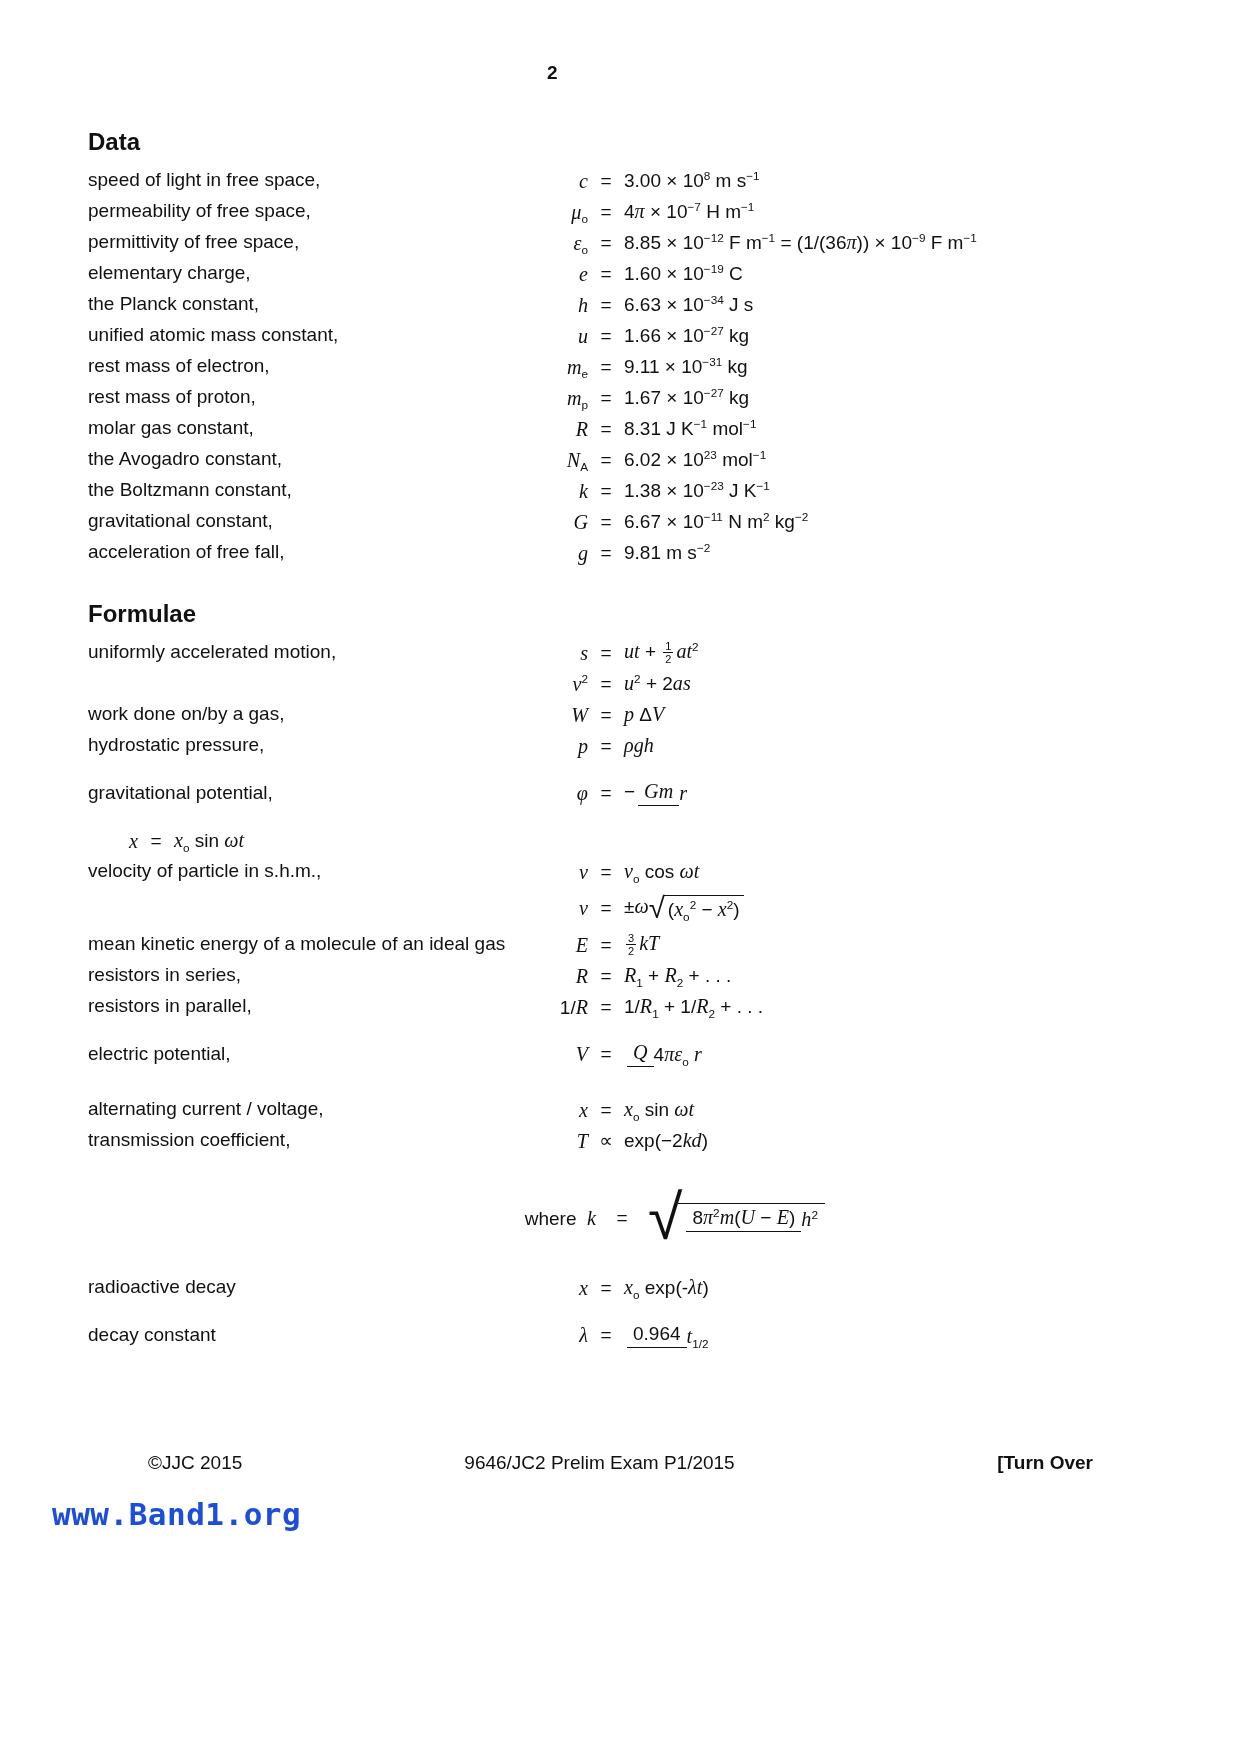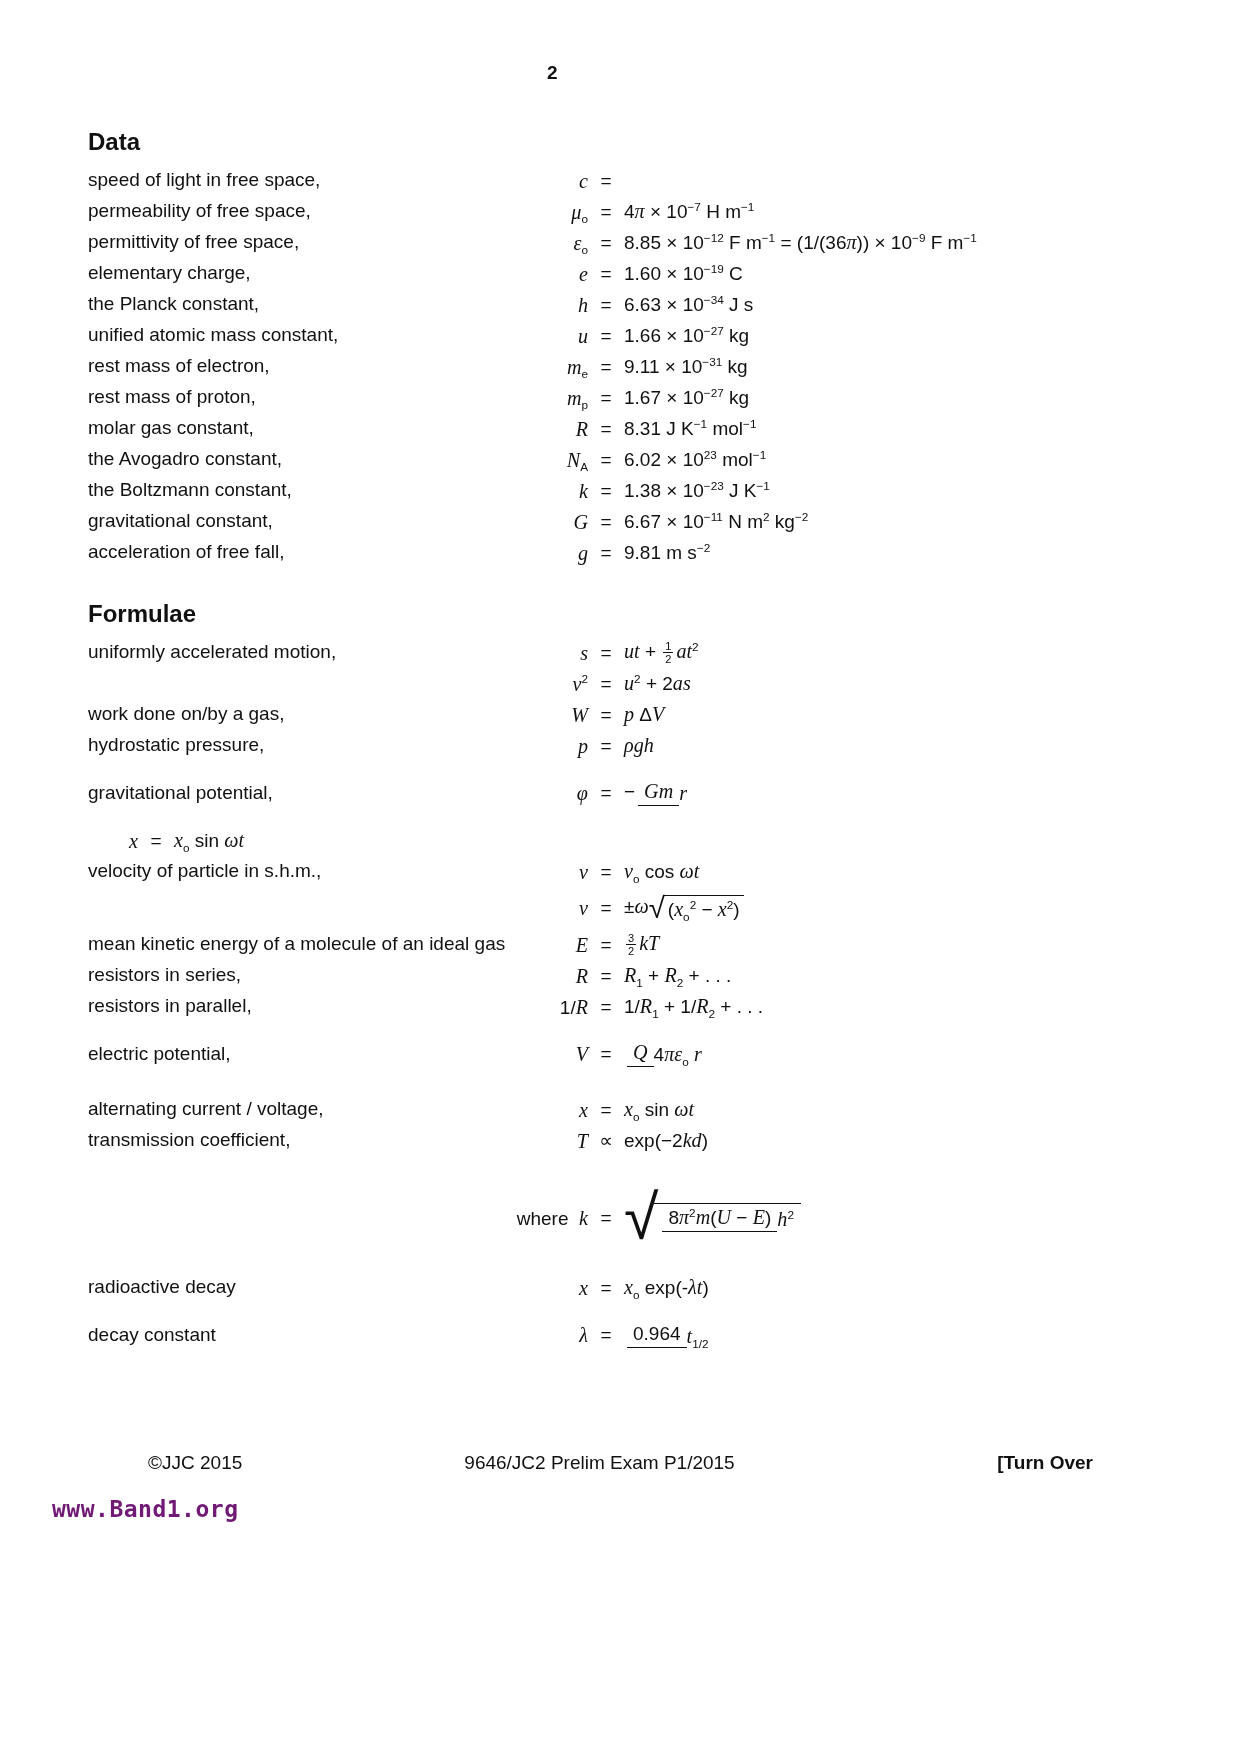--- a/index.html
+++ b/index.html
@@ -14,21 +14,21 @@
   .page-number {
     position:absolute; top:62px; left:547px;
     font-weight:bold; font-size:19px;
   }
   .content { position:absolute; left:88px; top:128px; width:1085px; }
   .heading { font-size:24px; font-weight:bold; margin-bottom:9px; }
   .heading.formulae { margin-top:32px; }
   .row { display:flex; align-items:center; min-height:31px; }
   .row.tall  { min-height:64px; }
   .row.med   { min-height:42px; }
-  .row.xtall { min-height:92px; }
+  .row.xtall { min-height:92px;gap:8px; }
   .row.gap    { margin-top:16px; }
   .row.gap-sm { margin-top:8px; }
   .label  { width:450px; padding-right:8px; line-height:1.3; }
   .symbol { width:50px; position:relative; align-self:stretch; flex-shrink:0; }
   .symbol .sym-in {
     position:absolute; right:0; top:50%; transform:translateY(-50%);
     white-space:nowrap;
   }
   .rel    { width:36px; text-align:center; flex-shrink:0; }
   .value  { flex:1; white-space:nowrap; }
@@ -57,37 +57,38 @@
   .sqrt .cand { border-top:1.8px solid #111; padding:2px 4px 0 5px; }
   .sqrt .cand .frac .num { border-bottom-width:1.4px; }
   
   .footer { position:absolute; left:0; right:0; top:1452px; height:26px; font-size:19px; }
   .footer .f-left   { position:absolute; left:148px; }
   .footer .f-center { position:absolute; left:0; right:40px; text-align:center; }
   .footer .f-right  { position:absolute; right:146px; font-weight:bold; }
   .watermark {
     position:absolute; left:52px; top:1496px;
     font-family:"DejaVu Sans Mono", monospace;
-    font-size:23px; font-weight:bold; letter-spacing:0.5px; color:#701a75;
+    font-size:31px; font-weight:bold; letter-spacing:0.5px; color:#1d4ed8;
   }
 </style>
 </head>
 <body>
 
 <div class="page-number">2</div>
 
 <div class="content">
   <div class="heading">Data</div>
   <div class="rows">
       <div class="row">
         <div class="label">speed of light in free space,</div>
         <div class="symbol">
           <span class="sym-in"><i>c</i></span>
         </div>
         <div class="rel">=</div>
+        <div class="value">3.00 × 10<sup>8</sup> m s<sup>−1</sup></div>
       </div>
       <div class="row">
         <div class="label">permeability of free space,</div>
         <div class="symbol">
           <span class="sym-in"><i>μ</i><sub>o</sub></span>
         </div>
         <div class="rel">=</div>
         <div class="value">4<i>π</i> × 10<sup>−7</sup> H m<sup>−1</sup></div>
       </div>
       <div class="row">

